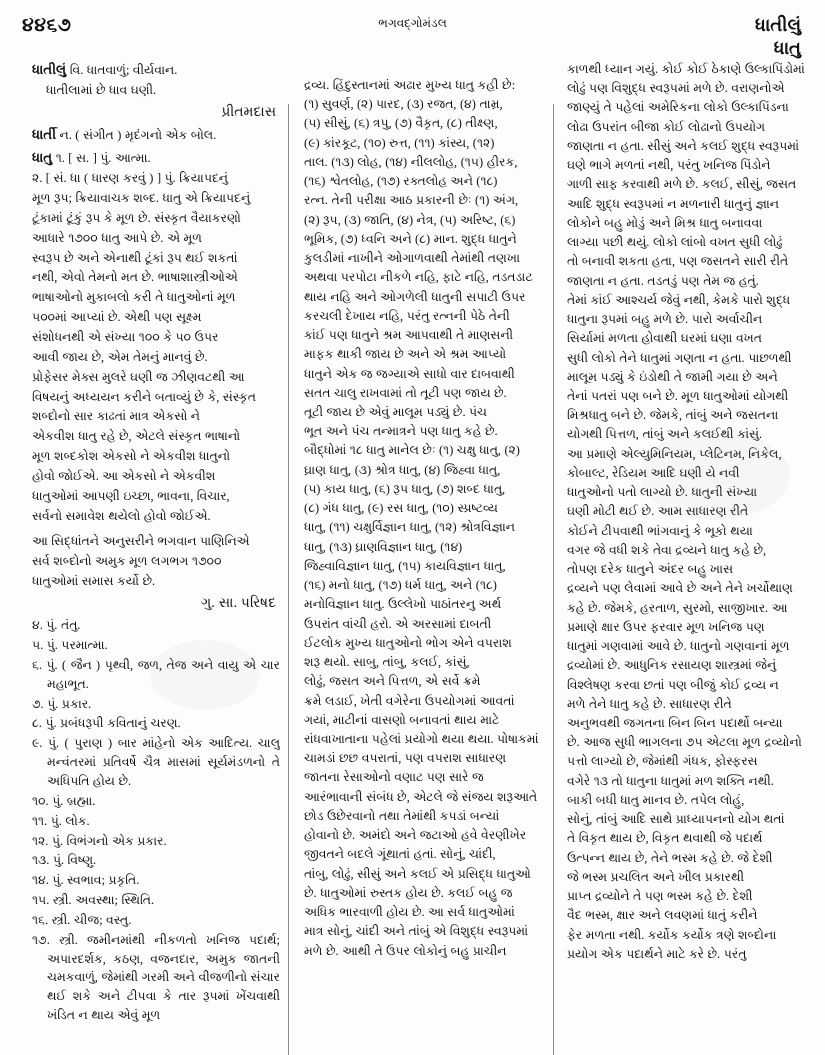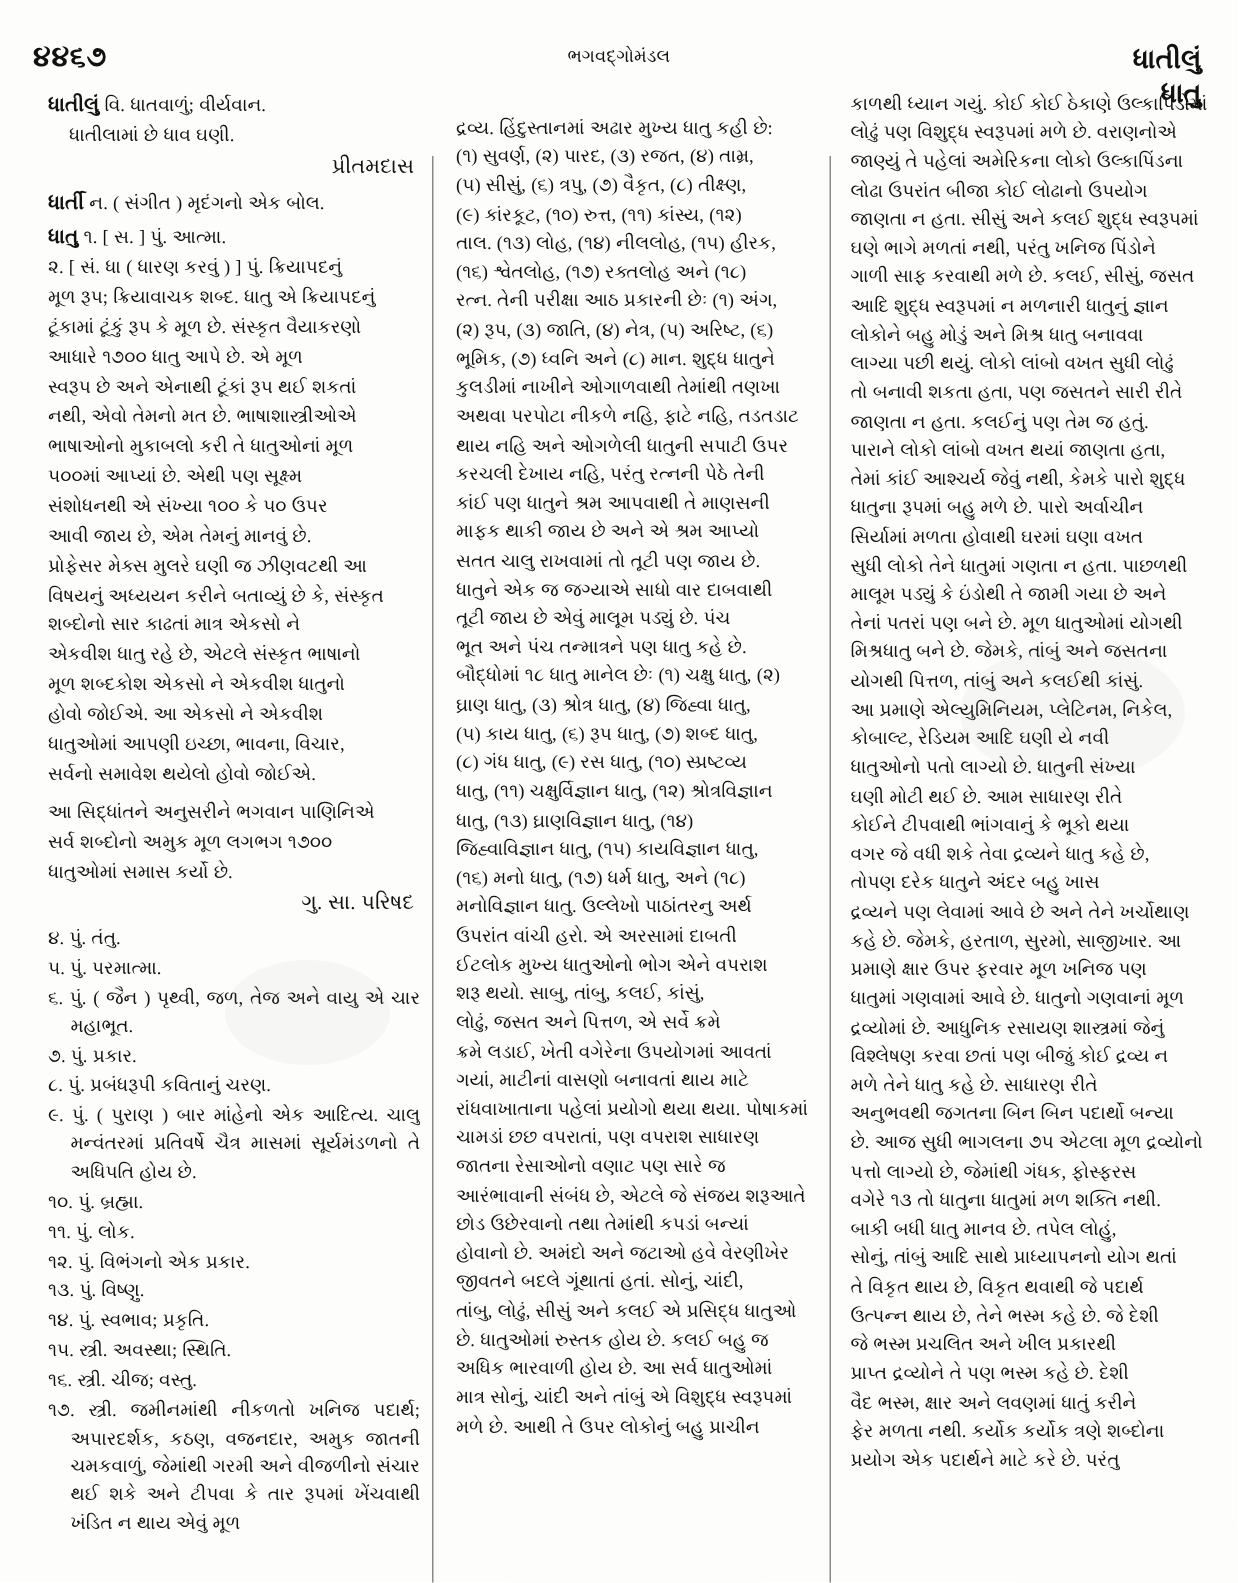--- a/index.html
+++ b/index.html
@@ -21,21 +21,21 @@
     width: 825px;
     height: 1055px;
     box-sizing: border-box;
     padding: 0;
     background: #fdfdfb;
   }
 
   
   .running-head {
     position: absolute;
-    top: 28px;
+    top: 14px;
     left: 0;
     width: 825px;
     height: 46px;
   }
   .rh-folio {
     position: absolute;
     left: 22px;
     top: 0;
     font-size: 19px;
     font-weight: bold;
@@ -219,22 +219,22 @@
         <p class="run">(૧૬) શ્વેતલોહ, (૧૭) રક્તલોહ અને (૧૮)</p>
         <p class="run">રત્ન. તેની પરીક્ષા આઠ પ્રકારની છેઃ (૧) અંગ,</p>
         <p class="run">(૨) રૂપ, (૩) જાતિ, (૪) નેત્ર, (૫) અરિષ્ટ, (૬)</p>
         <p class="run">ભૂમિક, (૭) ધ્વનિ અને (૮) માન. શુદ્ધ ધાતુને</p>
         <p class="run">કુલડીમાં નાખીને ઓગાળવાથી તેમાંથી તણખા</p>
         <p class="run">અથવા પરપોટા નીકળે નહિ, ફાટે નહિ, તડતડાટ</p>
         <p class="run">થાય નહિ અને ઓગળેલી ધાતુની સપાટી ઉપર</p>
         <p class="run">કરચલી દેખાય નહિ, પરંતુ રત્નની પેઠે તેની</p>
         <p class="run">કાંઈ પણ ધાતુને શ્રમ આપવાથી તે માણસની</p>
         <p class="run">માફક થાકી જાય છે અને એ શ્રમ આપ્યો</p>
+        <p class="run">ધાતુને એક જ જગ્યાએ સાધો વાર દાબવાથી</p>
         <p class="run">સતત ચાલુ રાખવામાં તો તૂટી પણ જાય છે.</p>
-        <p class="run">ધાતુને એક જ જગ્યાએ સાધો વાર દાબવાથી</p>
         <p class="run">તૂટી જાય છે એવું માલૂમ પડ્યું છે. પંચ</p>
         <p class="run">ભૂત અને પંચ તન્માત્રને પણ ધાતુ કહે છે.</p>
         <p class="run">બૌદ્ધોમાં ૧૮ ધાતુ માનેલ છેઃ (૧) ચક્ષુ ધાતુ, (૨)</p>
         <p class="run">ઘ્રાણ ધાતુ, (૩) શ્રોત્ર ધાતુ, (૪) જિહ્વા ધાતુ,</p>
         <p class="run">(૫) કાય ધાતુ, (૬) રૂપ ધાતુ, (૭) શબ્દ ધાતુ,</p>
         <p class="run">(૮) ગંધ ધાતુ, (૯) રસ ધાતુ, (૧૦) સ્પ્રષ્ટવ્ય</p>
         <p class="run">ધાતુ, (૧૧) ચક્ષુર્વિજ્ઞાન ધાતુ, (૧૨) શ્રોત્રવિજ્ઞાન</p>
         <p class="run">ધાતુ, (૧૩) ઘ્રાણવિજ્ઞાન ધાતુ, (૧૪)</p>
         <p class="run">જિહ્વાવિજ્ઞાન ધાતુ, (૧૫) કાયવિજ્ઞાન ધાતુ,</p>
         <p class="run">(૧૬) મનો ધાતુ, (૧૭) ધર્મ ધાતુ, અને (૧૮)</p>
@@ -264,22 +264,21 @@
         <p class="run">લોઢું પણ વિશુદ્ધ સ્વરૂપમાં મળે છે. વરાણનોએ</p>
         <p class="run">જાણ્યું તે પહેલાં અમેરિકના લોકો ઉલ્કાપિંડના</p>
         <p class="run">લોઢા ઉપરાંત બીજા કોઈ લોઢાનો ઉપયોગ</p>
         <p class="run">જાણતા ન હતા. સીસું અને કલઈ શુદ્ધ સ્વરૂપમાં</p>
         <p class="run">ઘણે ભાગે મળતાં નથી, પરંતુ ખનિજ પિંડોને</p>
         <p class="run">ગાળી સાફ કરવાથી મળે છે. કલઈ, સીસું, જસત</p>
         <p class="run">આદિ શુદ્ધ સ્વરૂપમાં ન મળનારી ધાતુનું જ્ઞાન</p>
         <p class="run">લોકોને બહુ મોડું અને મિશ્ર ધાતુ બનાવવા</p>
         <p class="run">લાગ્યા પછી થયું. લોકો લાંબો વખત સુધી લોઢું</p>
         <p class="run">તો બનાવી શકતા હતા, પણ જસતને સારી રીતે</p>
-        <p class="run">જાણતા ન હતા. કલઈનું પણ તેમ જ હતું.</p>
-        <p class="run">પારાને લોકો લાંબો વખત થયાં જાણતા હતા,</p>
+        <p class="run">જાણતા ન હતા. તડતડું પણ તેમ જ હતું.</p>
         <p class="run">તેમાં કાંઈ આશ્ચર્ય જેવું નથી, કેમકે પારો શુદ્ધ</p>
         <p class="run">ધાતુના રૂપમાં બહુ મળે છે. પારો અર્વાચીન</p>
         <p class="run">સિર્યામાં મળતા હોવાથી ઘરમાં ઘણા વખત</p>
         <p class="run">સુધી લોકો તેને ધાતુમાં ગણતા ન હતા. પાછળથી</p>
         <p class="run">માલૂમ પડ્યું કે ઇંડોથી તે જામી ગયા છે અને</p>
         <p class="run">તેનાં પતરાં પણ બને છે. મૂળ ધાતુઓમાં યોગથી</p>
         <p class="run">મિશ્રધાતુ બને છે. જેમકે, તાંબું અને જસતના</p>
         <p class="run">યોગથી પિત્તળ, તાંબું અને કલઈથી કાંસું.</p>
         <p class="run">આ પ્રમાણે એલ્યુમિનિયમ, પ્લેટિનમ, નિકેલ,</p>
         <p class="run">કોબાલ્ટ, રેડિયમ આદિ ઘણી યે નવી</p>

